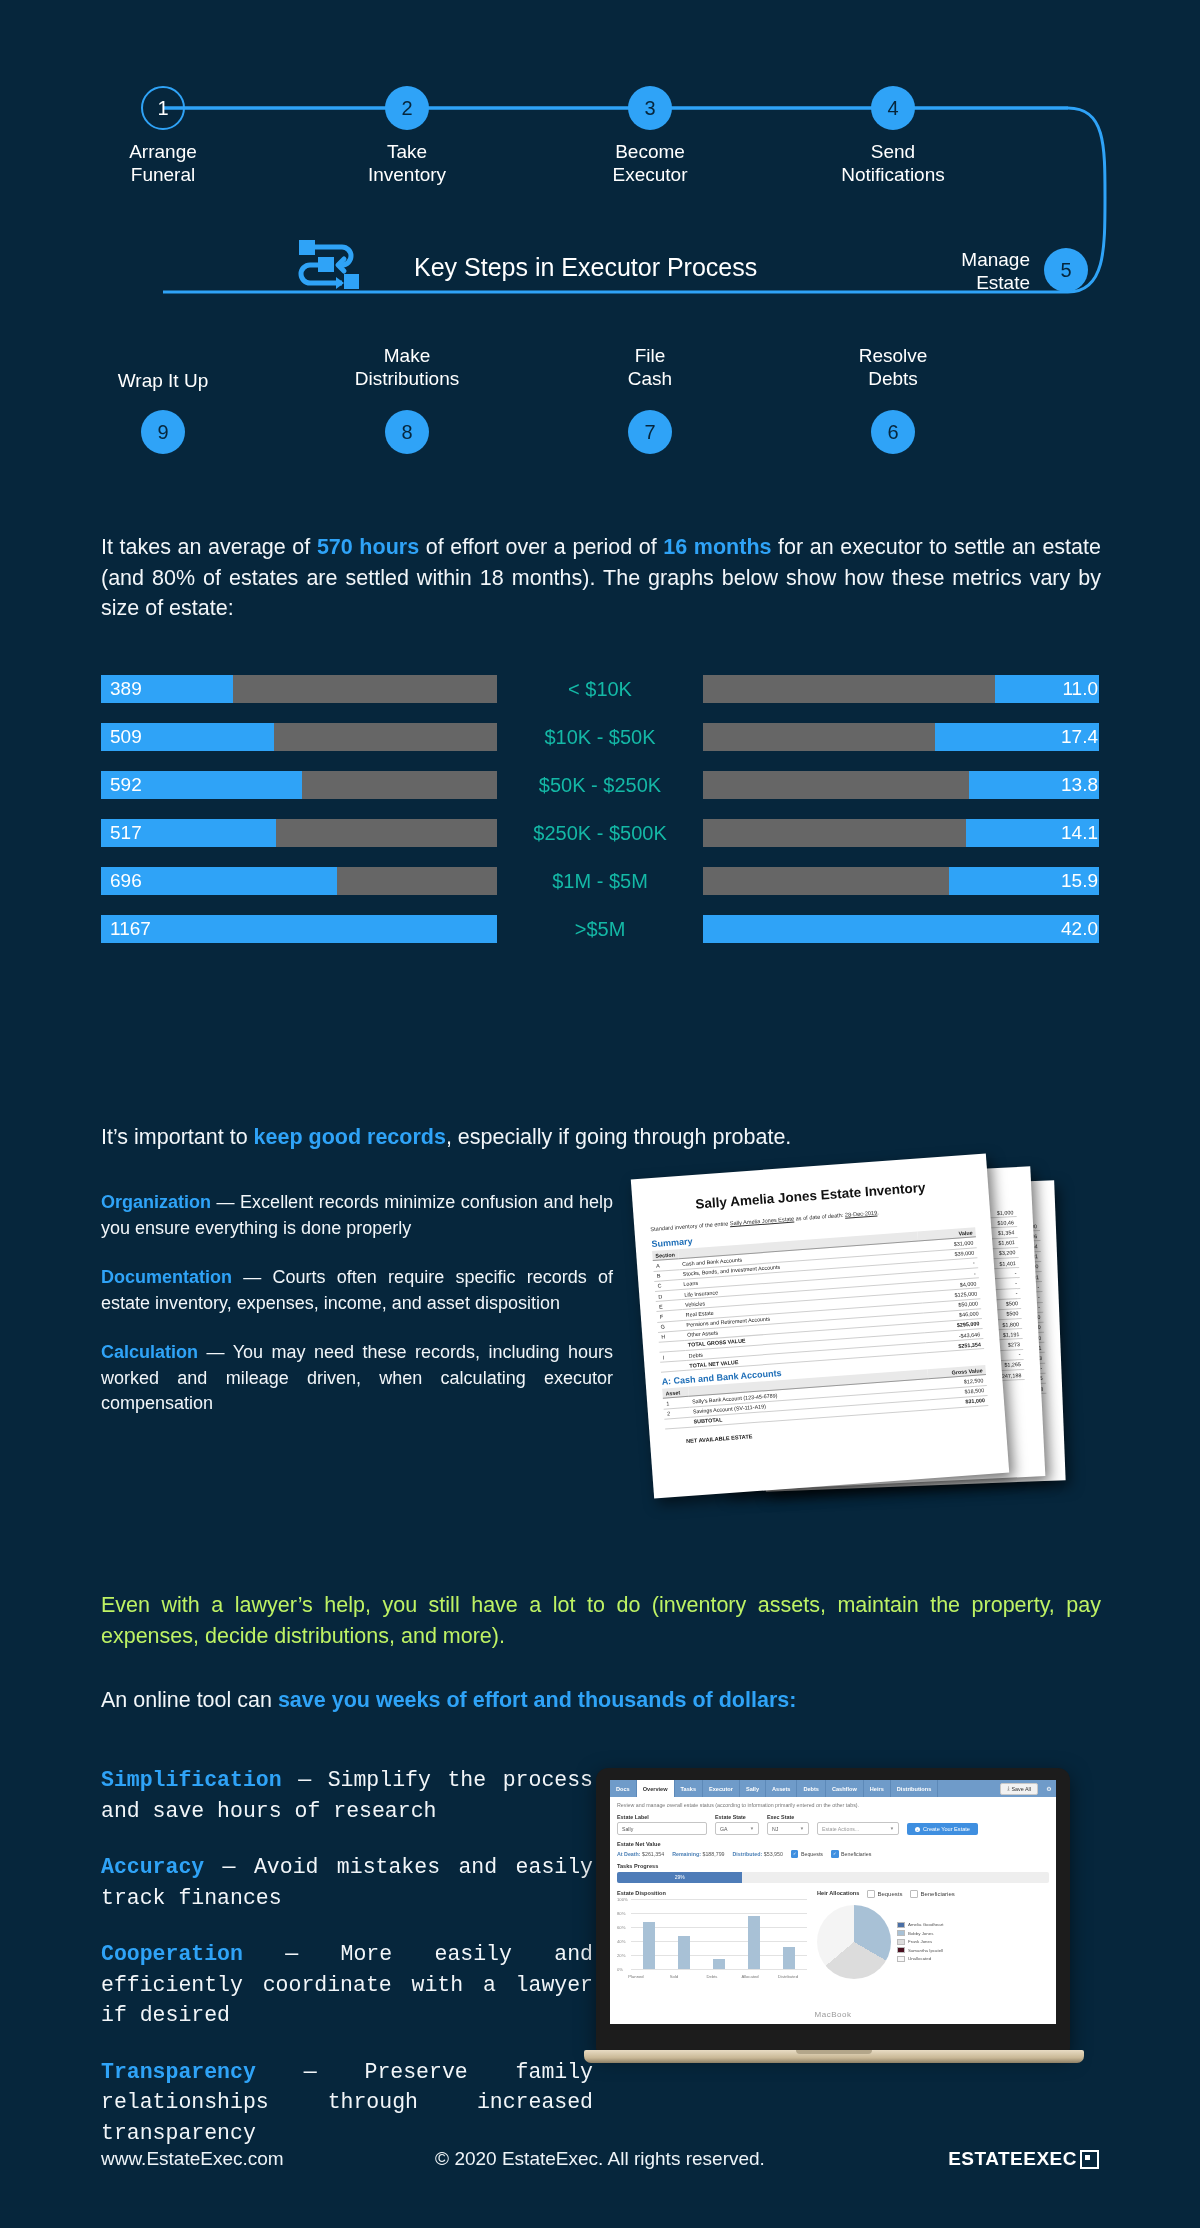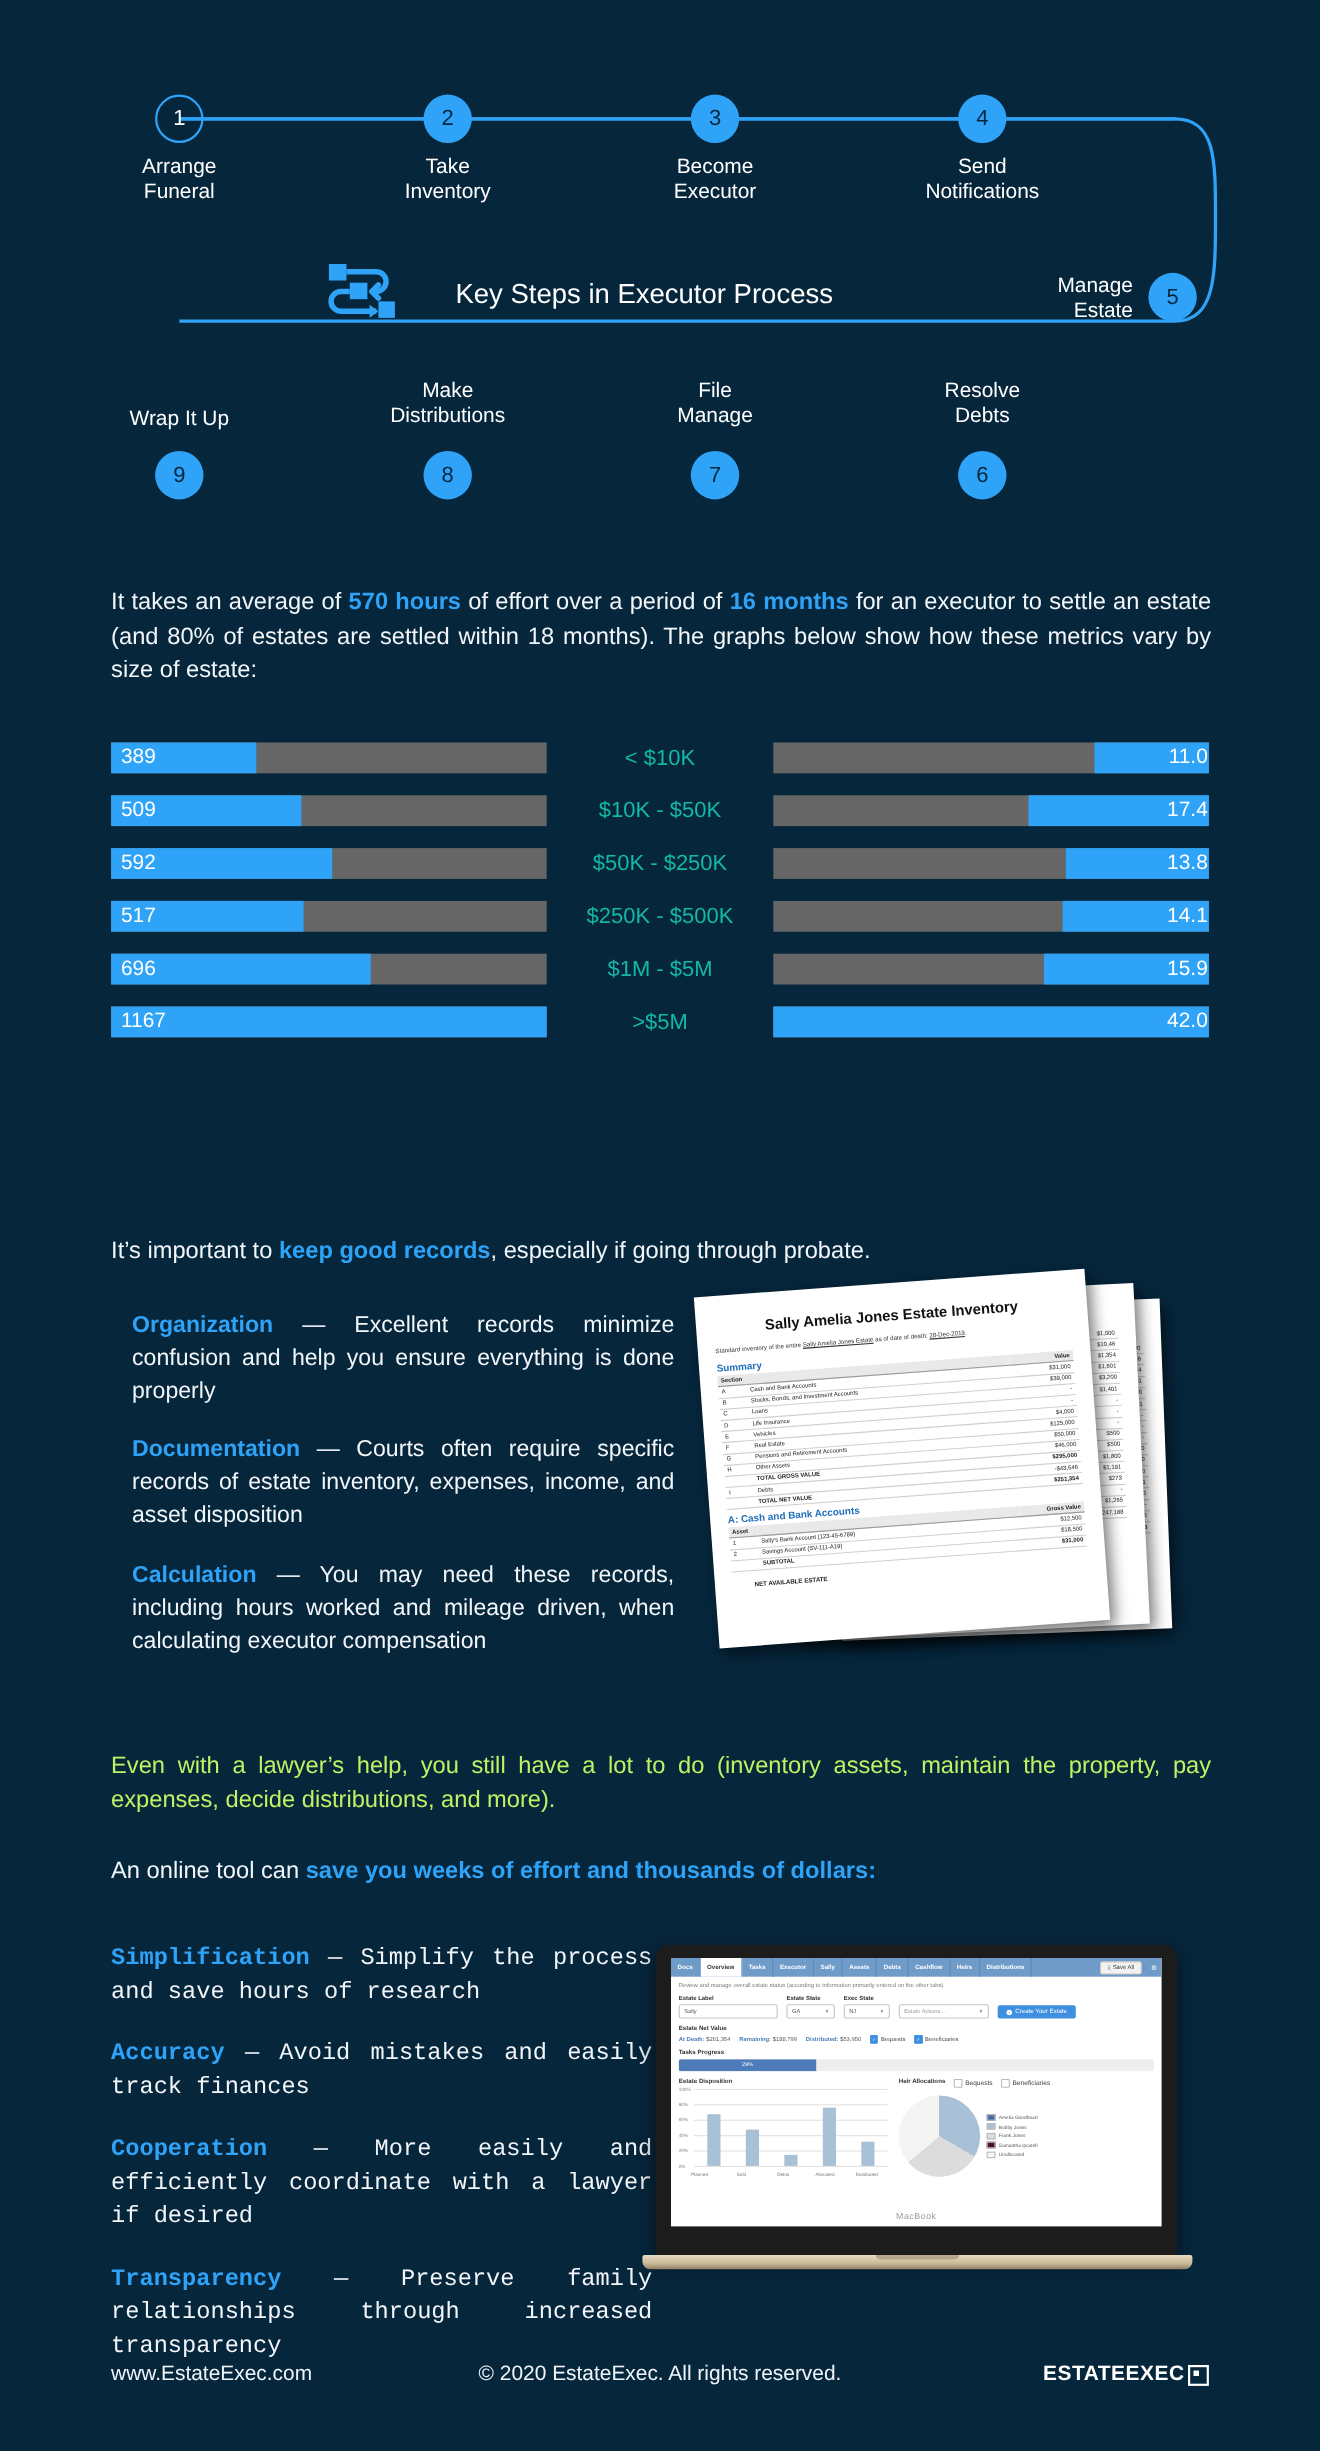--- a/index.html
+++ b/index.html
@@ -69,22 +69,22 @@
     line-height:28px;text-align:center;font-size:20px;color:#14b8a6;
   }
 
   
   .records-lead{
     position:absolute;left:101px;top:1125px;width:1000px;
     font-size:21.5px;color:#f2f6f9;
   }
   .bullets{position:absolute;left:101px;top:1190px;width:512px;}
   .bullet{
-    font-size:21px;line-height:1.42;text-align:justify;
-    color:#f2f6f9;margin-bottom:24px;margin-left:19px;
+    font-size:18px;line-height:1.42;text-align:justify;
+    color:#f2f6f9;margin-bottom:24px;
   }
   .bullet .term{color:#2fa3f7;font-weight:bold;}
 
   
   .docs{position:absolute;left:640px;top:1160px;width:470px;height:360px;}
   .sheet{
     position:absolute;background:#ffffff;
     box-shadow:4px 6px 14px rgba(0,0,0,.55);
     overflow:hidden;
   }
@@ -290,21 +290,21 @@
 Inventory</div>
     <div class="nodelabel" style="left:550px;top:140px;width:200px;">Become
 Executor</div>
     <div class="nodelabel" style="left:793px;top:140px;width:200px;">Send
 Notifications</div>
     <div class="nodelabel" style="left:870px;top:248px;width:160px;text-align:right;">Manage
 Estate</div>
     <div class="nodelabel" style="left:793px;top:344px;width:200px;">Resolve
 Debts</div>
     <div class="nodelabel" style="left:550px;top:344px;width:200px;">File
-Manage</div>
+Cash</div>
     <div class="nodelabel" style="left:307px;top:344px;width:200px;">Make
 Distributions</div>
     <div class="nodelabel" style="left:63px;top:369px;width:200px;text-align:center;">Wrap It Up</div>
   </div>
 
   <div class="intro"><span>It takes an average of </span><span class="hl">570 hours</span><span> of effort over a period of </span><span class="hl">16 months</span><span> for an executor to settle an estate (and 80% of estates are settled within 18 months). The graphs below show how these metrics vary by size of estate:</span></div>
 
   <div class="charts">
     <div class="rows" id="chart-rows">
         <div class="row">

